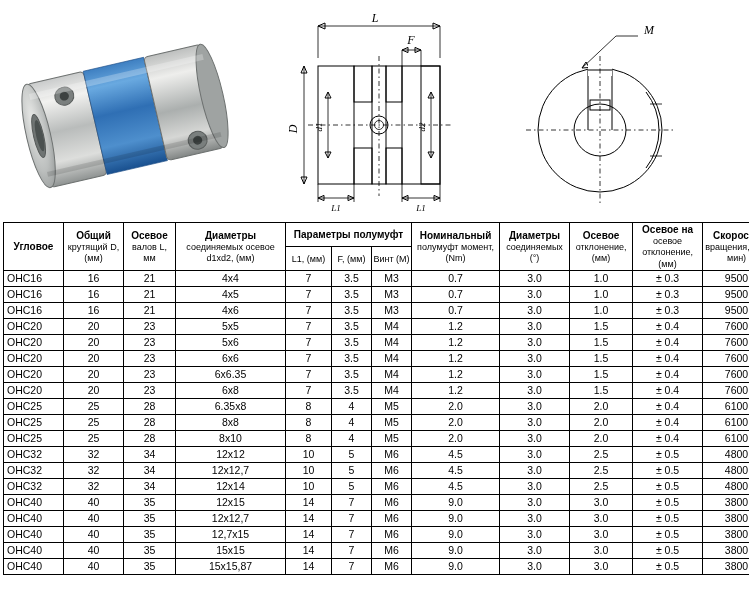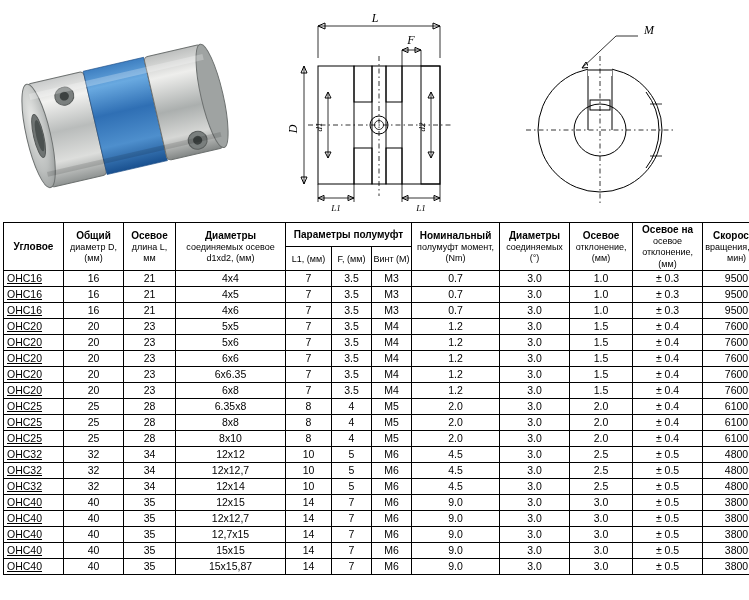--- a/index.html
+++ b/index.html
@@ -24,21 +24,21 @@
   .dash{stroke:#000;stroke-width:0.8;fill:none;stroke-dasharray:5 3 1.5 3;}
   .lbl{font-family:"Liberation Serif",serif;font-size:12px;font-style:italic;}
   .lbl-s{font-family:"Liberation Serif",serif;font-size:9px;font-style:italic;}
 
   
   .tbl-wrap{position:absolute;left:3px;top:222px;width:743px;}
   table{border-collapse:collapse;width:743px;table-layout:fixed;}
   th,td{border:1px solid #000;text-align:center;vertical-align:middle;}
   thead th{font-size:10px;font-weight:bold;line-height:1.12;padding:1px 1px;}
   tbody td{font-size:10.5px;height:15px;padding:0;}
-  tbody td.left{text-align:left;padding-left:3px;text-decoration:underline;}
+  tbody td.left{text-align:left;padding-left:3px;}
   .sub{font-size:9px;font-weight:normal;}
 </style>
 </head>
 <body>
 
 <div class="page">
 
   <div class="top">
 
     <div class="photo">
@@ -204,25 +204,25 @@
           <col style="width:70px">
           <col style="width:63px">
           <col style="width:70px">
           <col style="width:68px">
       </colgroup>
       <thead>
         <tr>
           <th rowspan="2"><span>Угловое</span></th>
           <th rowspan="2">
             <span>Общий</span><br>
-            <span class="sub">диаметр D, (мм)</span>
+            <span class="sub">крутящий D, (мм)</span>
           </th>
           <th rowspan="2">
             <span>Осевое</span><br>
-            <span class="sub">длина L, мм</span>
+            <span class="sub">валов L, мм</span>
           </th>
           <th rowspan="2">
             <span>Диаметры</span><br>
             <span class="sub">соединяемых осевое d1xd2, (мм)</span>
           </th>
           <th colspan="3"><span>Параметры полумуфт</span></th>
           <th rowspan="2">
             <span>Номинальный</span><br>
             <span class="sub">полумуфт момент, (Nm)</span>
           </th>

